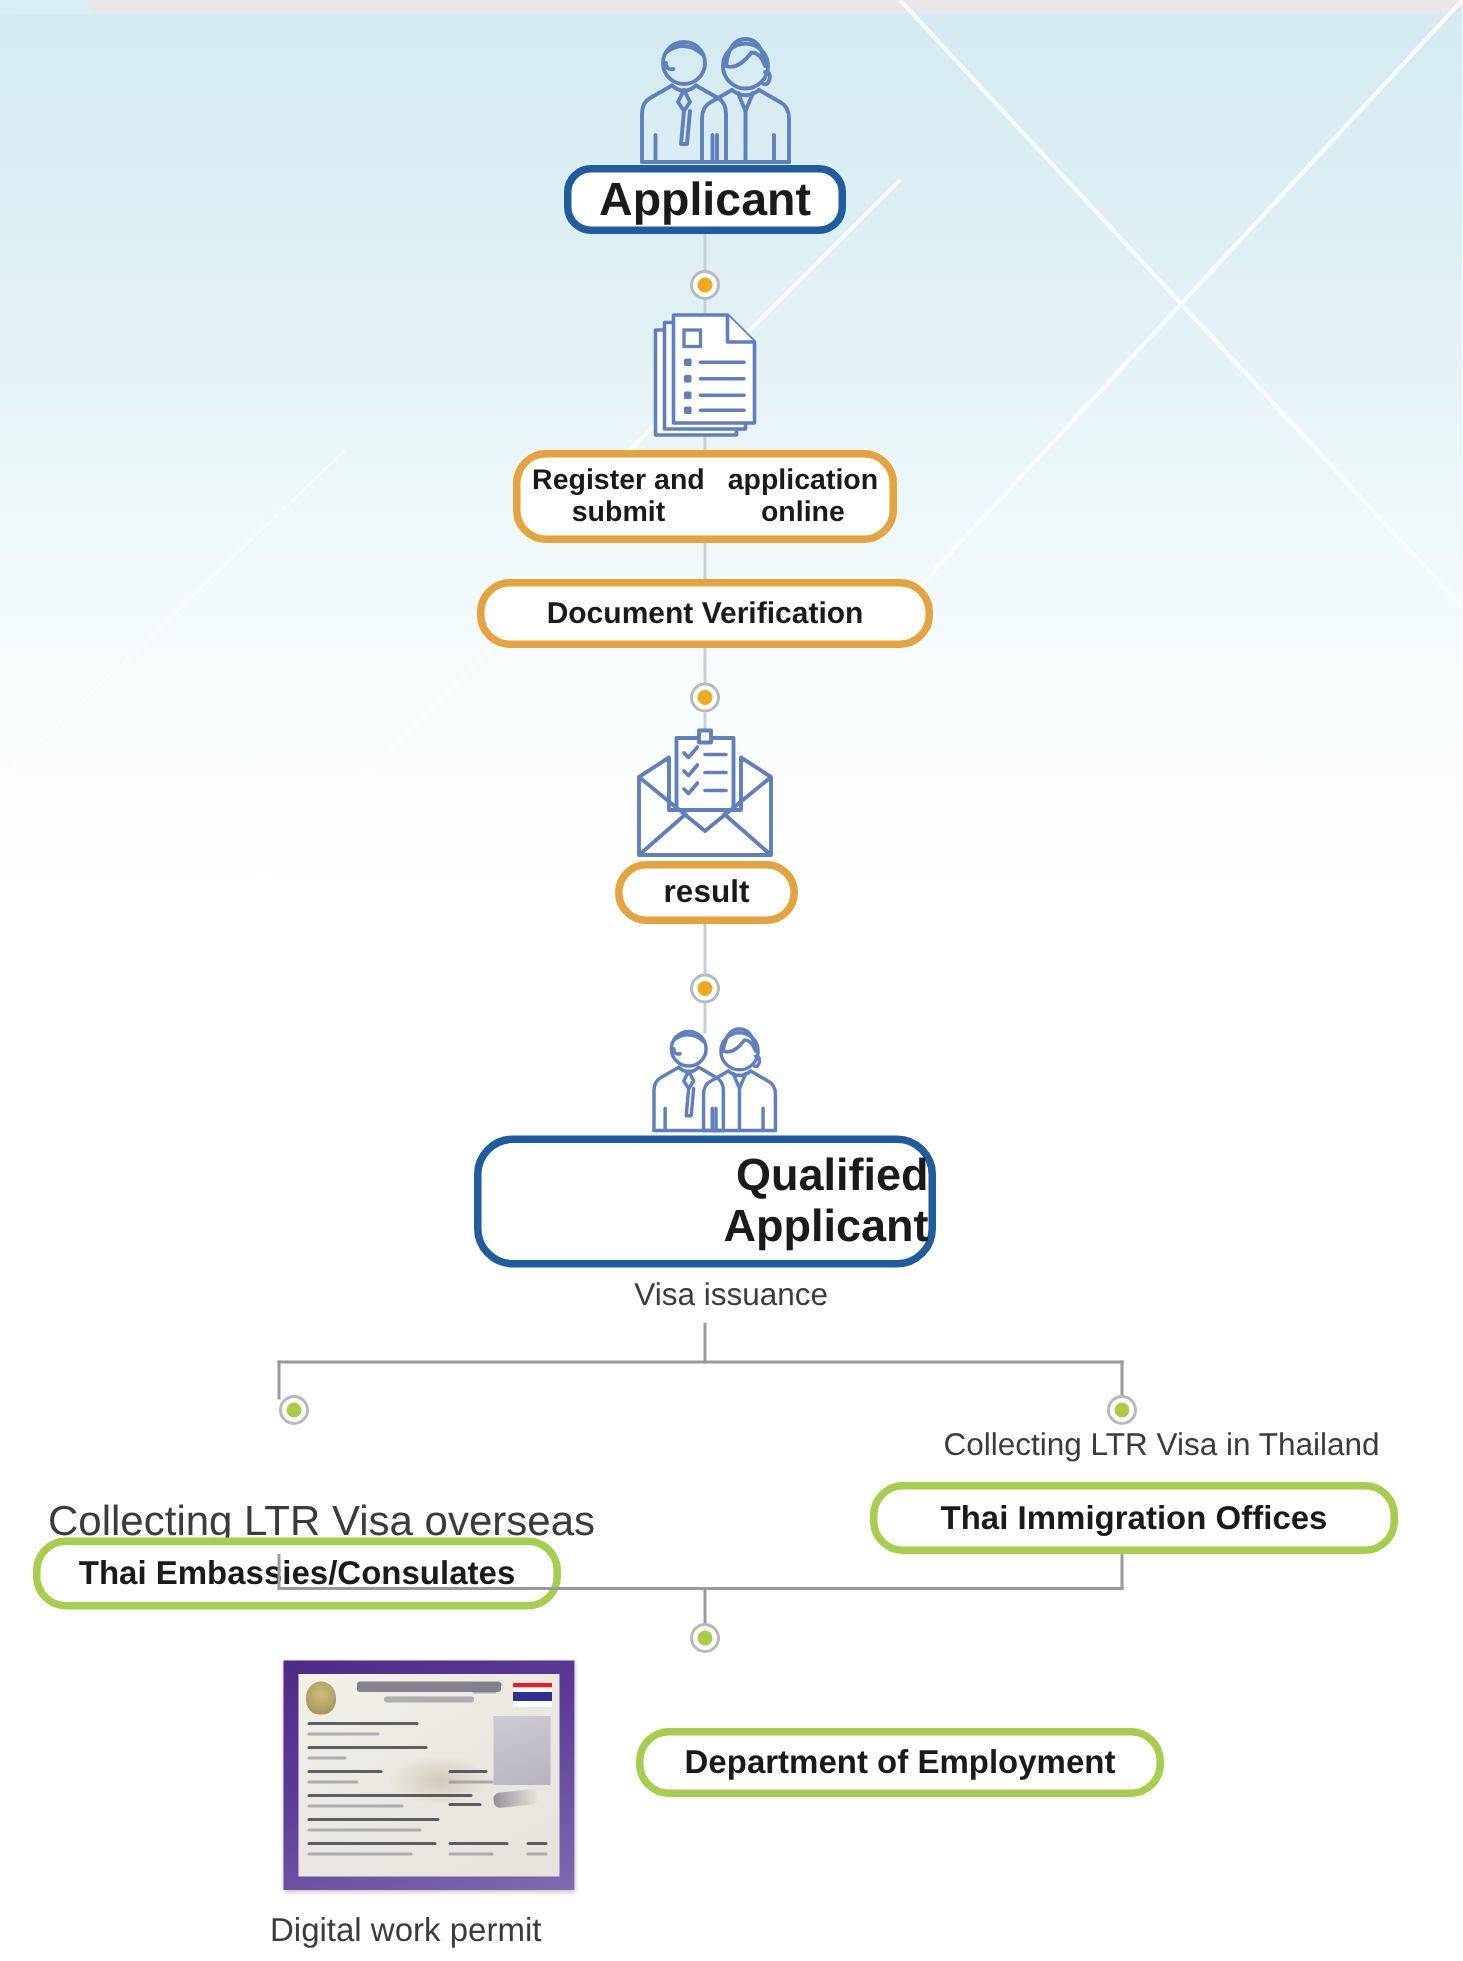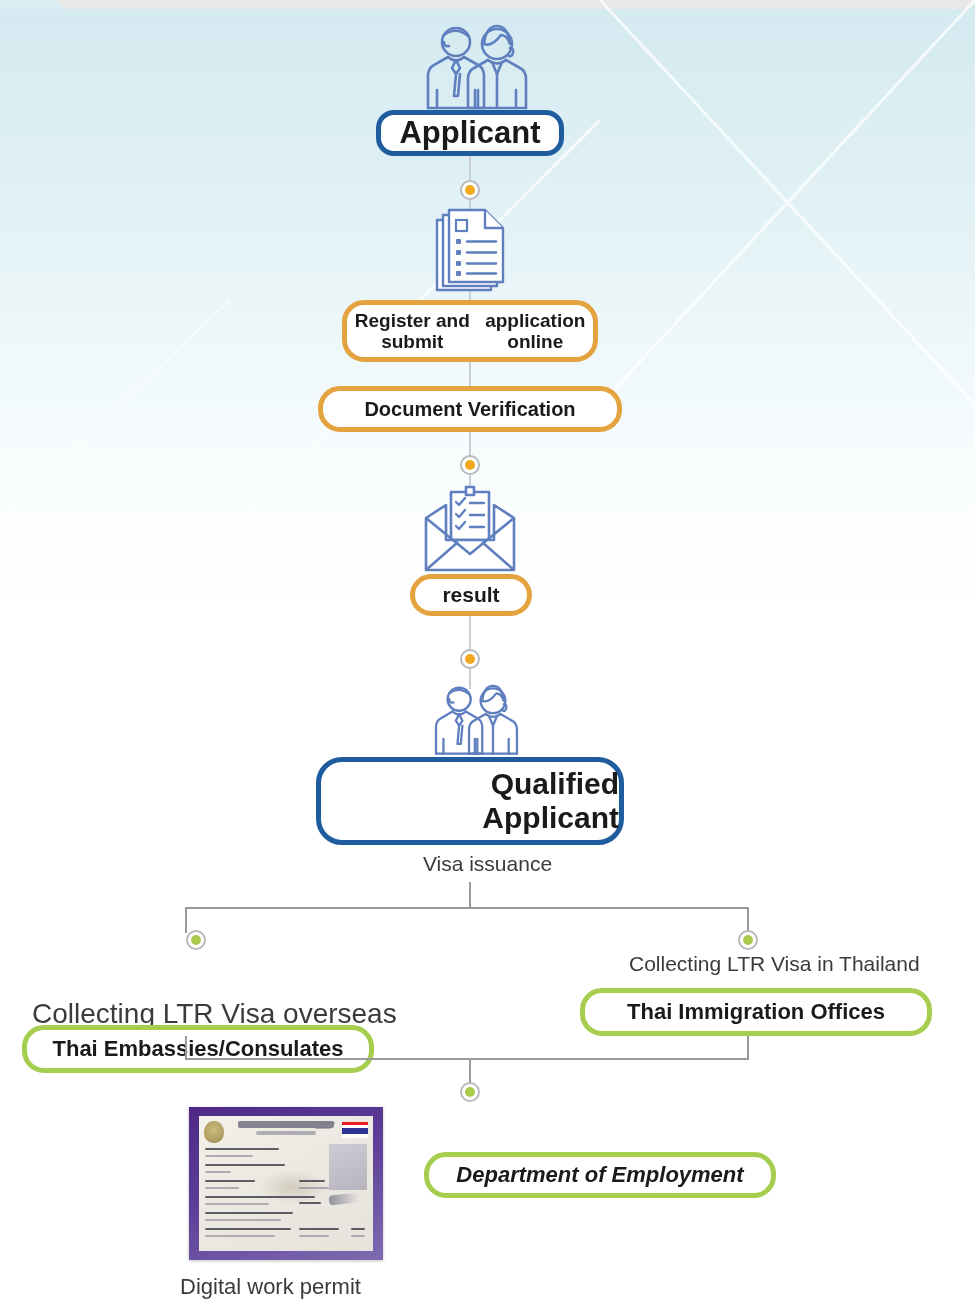--- a/index.html
+++ b/index.html
@@ -311,21 +311,21 @@
 
   <div class="vline-g" style="left:185px;top:1036px;height:24px;"></div>
   <div class="vline-g" style="left:747px;top:1036px;height:24px;"></div>
   <div class="hline" style="left:185px;top:1058px;width:564px;"></div>
   <div class="vline-g" style="left:469px;top:1058px;height:26px;"></div>
   <div class="dot green" style="left:460px;top:1082px;">
     <i></i>
   </div>
 
 
-  <div class="pill green" style="left:424px;top:1152px;width:352px;height:46px;font-size:22px;font-style:italic;">
+  <div class="pill green" style="left:424px;top:1152px;width:352px;height:46px;font-size:22px;">
     <span>Department of Employment</span>
   </div>
 
   <div class="permit" style="left:189px;top:1107px;width:194px;height:153px;">
     <div class="permit-inner">
       <div class="pm-seal"></div>
       <div class="pm-title"></div>
       <div class="pm-sub"></div>
       <div class="pm-flag">
         <span style="background:#ec1c24;"></span>

